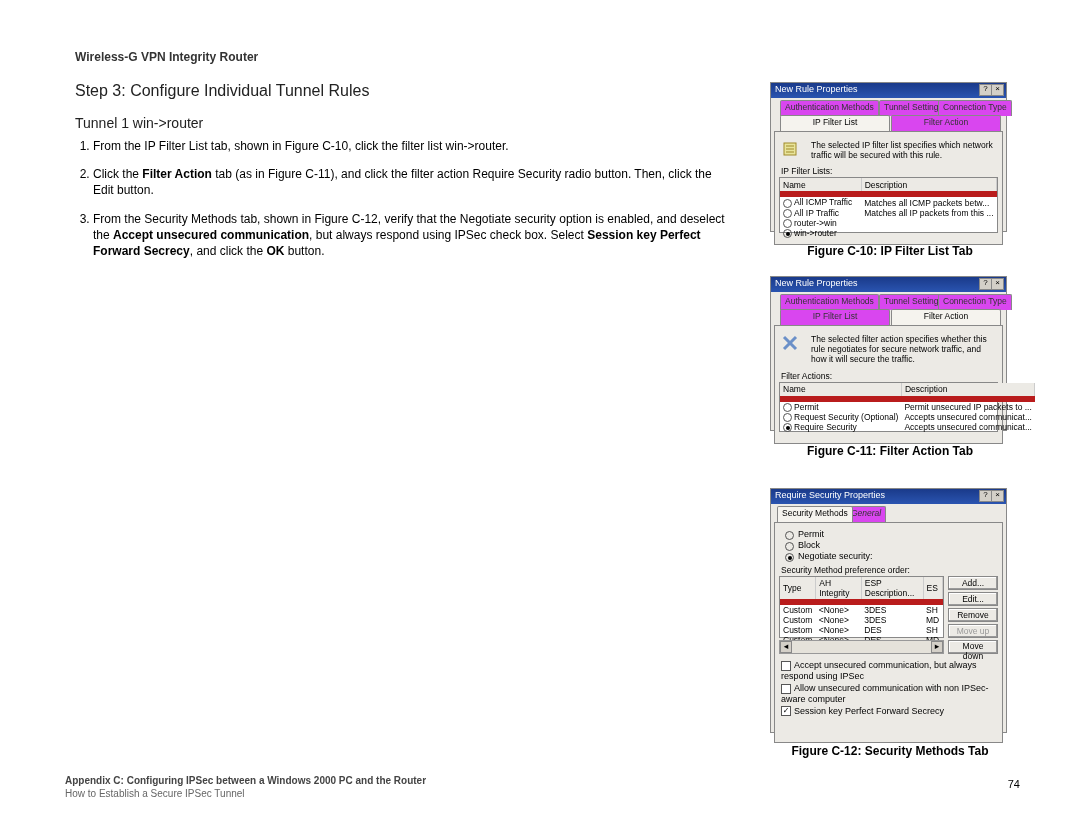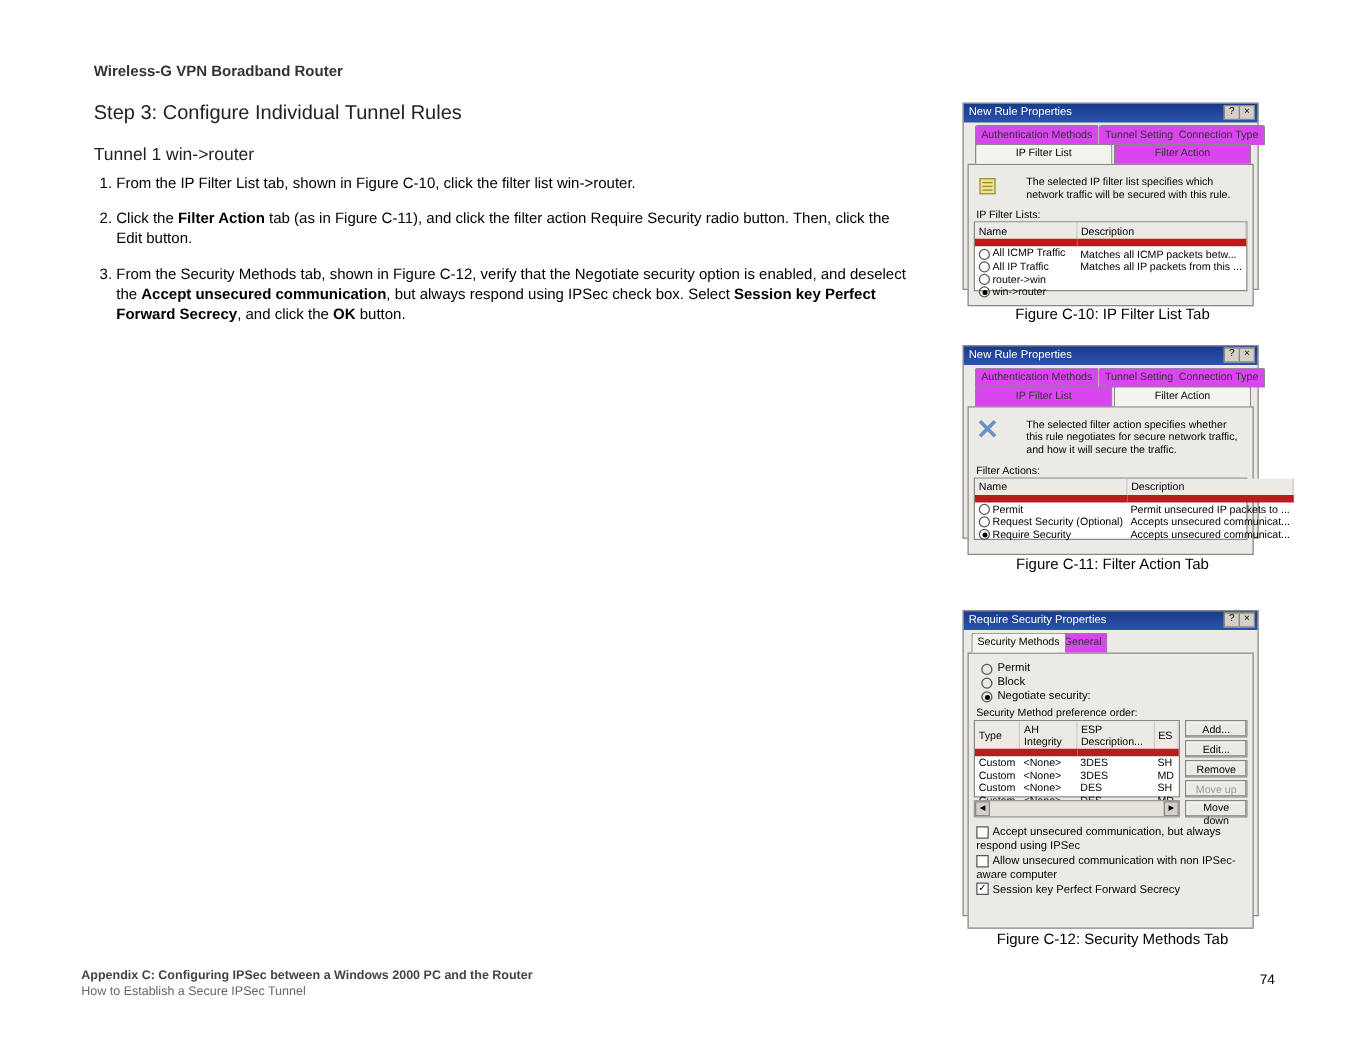--- a/index.html
+++ b/index.html
@@ -70,21 +70,21 @@
     position: absolute;
     right: 60px;
     bottom: 44px;
     font-size: 11px;
   }
 
   
   .caption {
     position: absolute;
     font-size: 12px;
-    font-weight: normal;
+    font-weight: bold;
     text-align: center;
     width: 240px;
   }
 
   
   .dialog {
     position: absolute;
     width: 237px;
     background: #eceae5;
     border: 1px solid #888;
@@ -130,21 +130,21 @@
   .tab.active { background: #f5f3ee; z-index: 2; }
   .tab.dim    { background: #d946ef; color: #333; }
 
   .dialog .panel {
     border: 1px solid #888;
     margin: 0 3px 3px 3px;
     background: #eceae5;
     padding: 4px;
   }
 
-  .info-row { display: flex; align-items: flex-start; gap: 22px; margin: 4px 2px 6px 2px; }
+  .info-row { display: flex; align-items: flex-start; gap: 12px; margin: 4px 2px 6px 2px; }
   .info-text { font-size: 8.5px; line-height: 1.2; }
 
   .list-label { font-size: 8.5px; margin: 2px 0 1px 2px; }
   .listbox {
     background: #fff;
     border: 1px solid #888;
     font-size: 8.5px;
   }
   .listbox table { width: 100%; border-collapse: collapse; }
   .listbox th {
@@ -182,21 +182,21 @@
   }
 
   
   svg { display: block; }
 </style>
 </head>
 <body>
 
 <div class="page">
 
-  <div class="doc-header">Wireless-G VPN Boradband Router</div>
+  <div class="doc-header">Wireless-G VPN Integrity Router</div>
   <div class="step-title">Step 3: Configure Individual Tunnel Rules</div>
   <div class="subtitle">Tunnel 1 win-&gt;router</div>
 
   <ol class="instructions">
     <li>
       <span>From the IP Filter List tab, shown in Figure C-10, click the filter list win-&gt;router.</span>
     </li>
     <li>
       <span>Click the </span><b>Filter Action</b><span> tab (as in Figure C-11), and click the filter action Require Security radio button. Then, click the Edit button.</span>
     </li>
@@ -321,21 +321,21 @@
 
   <div class="dialog" style="left:770px; top:488px; height:245px;">
     <div class="titlebar">
       <span>Require Security Properties</span>
       <span class="wndbtn help">?</span>
       <span class="wndbtn close">×</span>
     </div>
 
     <div class="tabs-row">
       <div class="tab active" style="left:6px;">Security Methods</div>
-      <div class="tab dim" style="left:75px;">General</div>
+      <div class="tab dim" style="left:75px;font-style:italic;">General</div>
     </div>
 
     <div class="panel" style="height:211px;">
       <div style="margin:2px 0 1px 6px;"><span class="rb-c"></span><span>Permit</span></div>
       <div style="margin:1px 0 1px 6px;"><span class="rb-c"></span><span>Block</span></div>
       <div style="margin:1px 0 4px 6px;"><span class="rb-c on"></span><span>Negotiate security:</span></div>
 
       <div class="list-label">Security Method preference order:</div>
 
       <div style="display:flex; gap:4px;">

